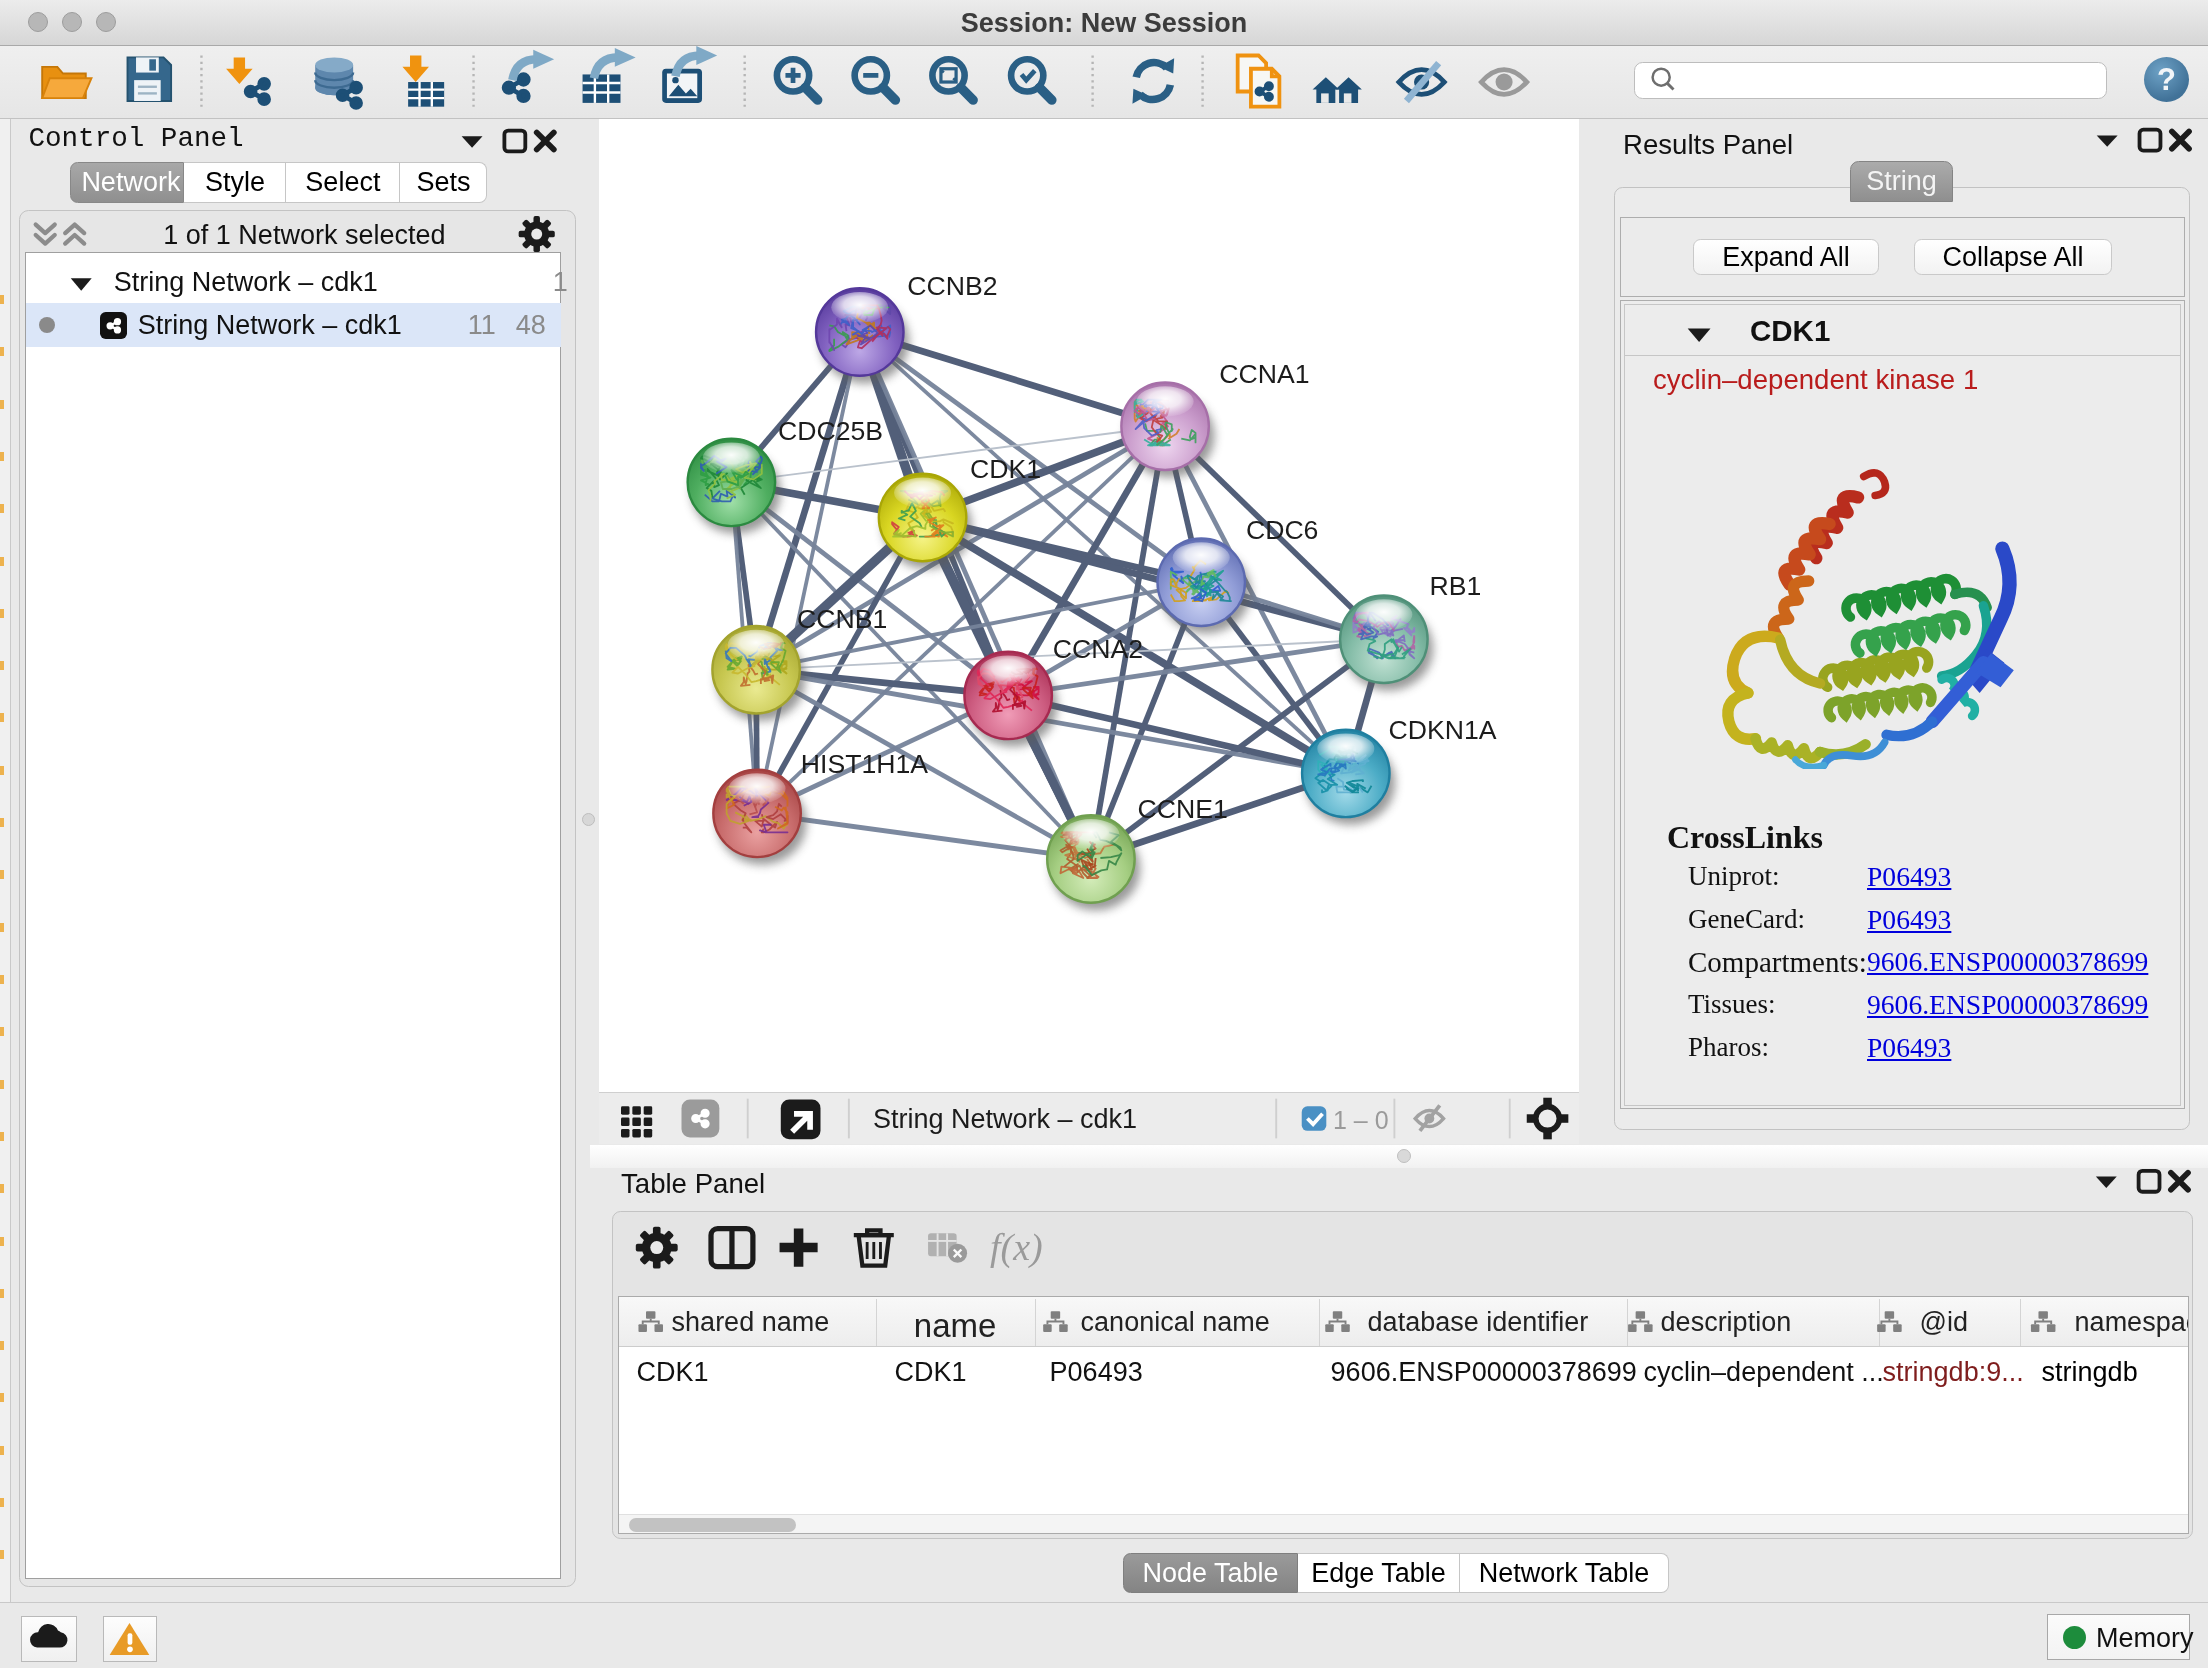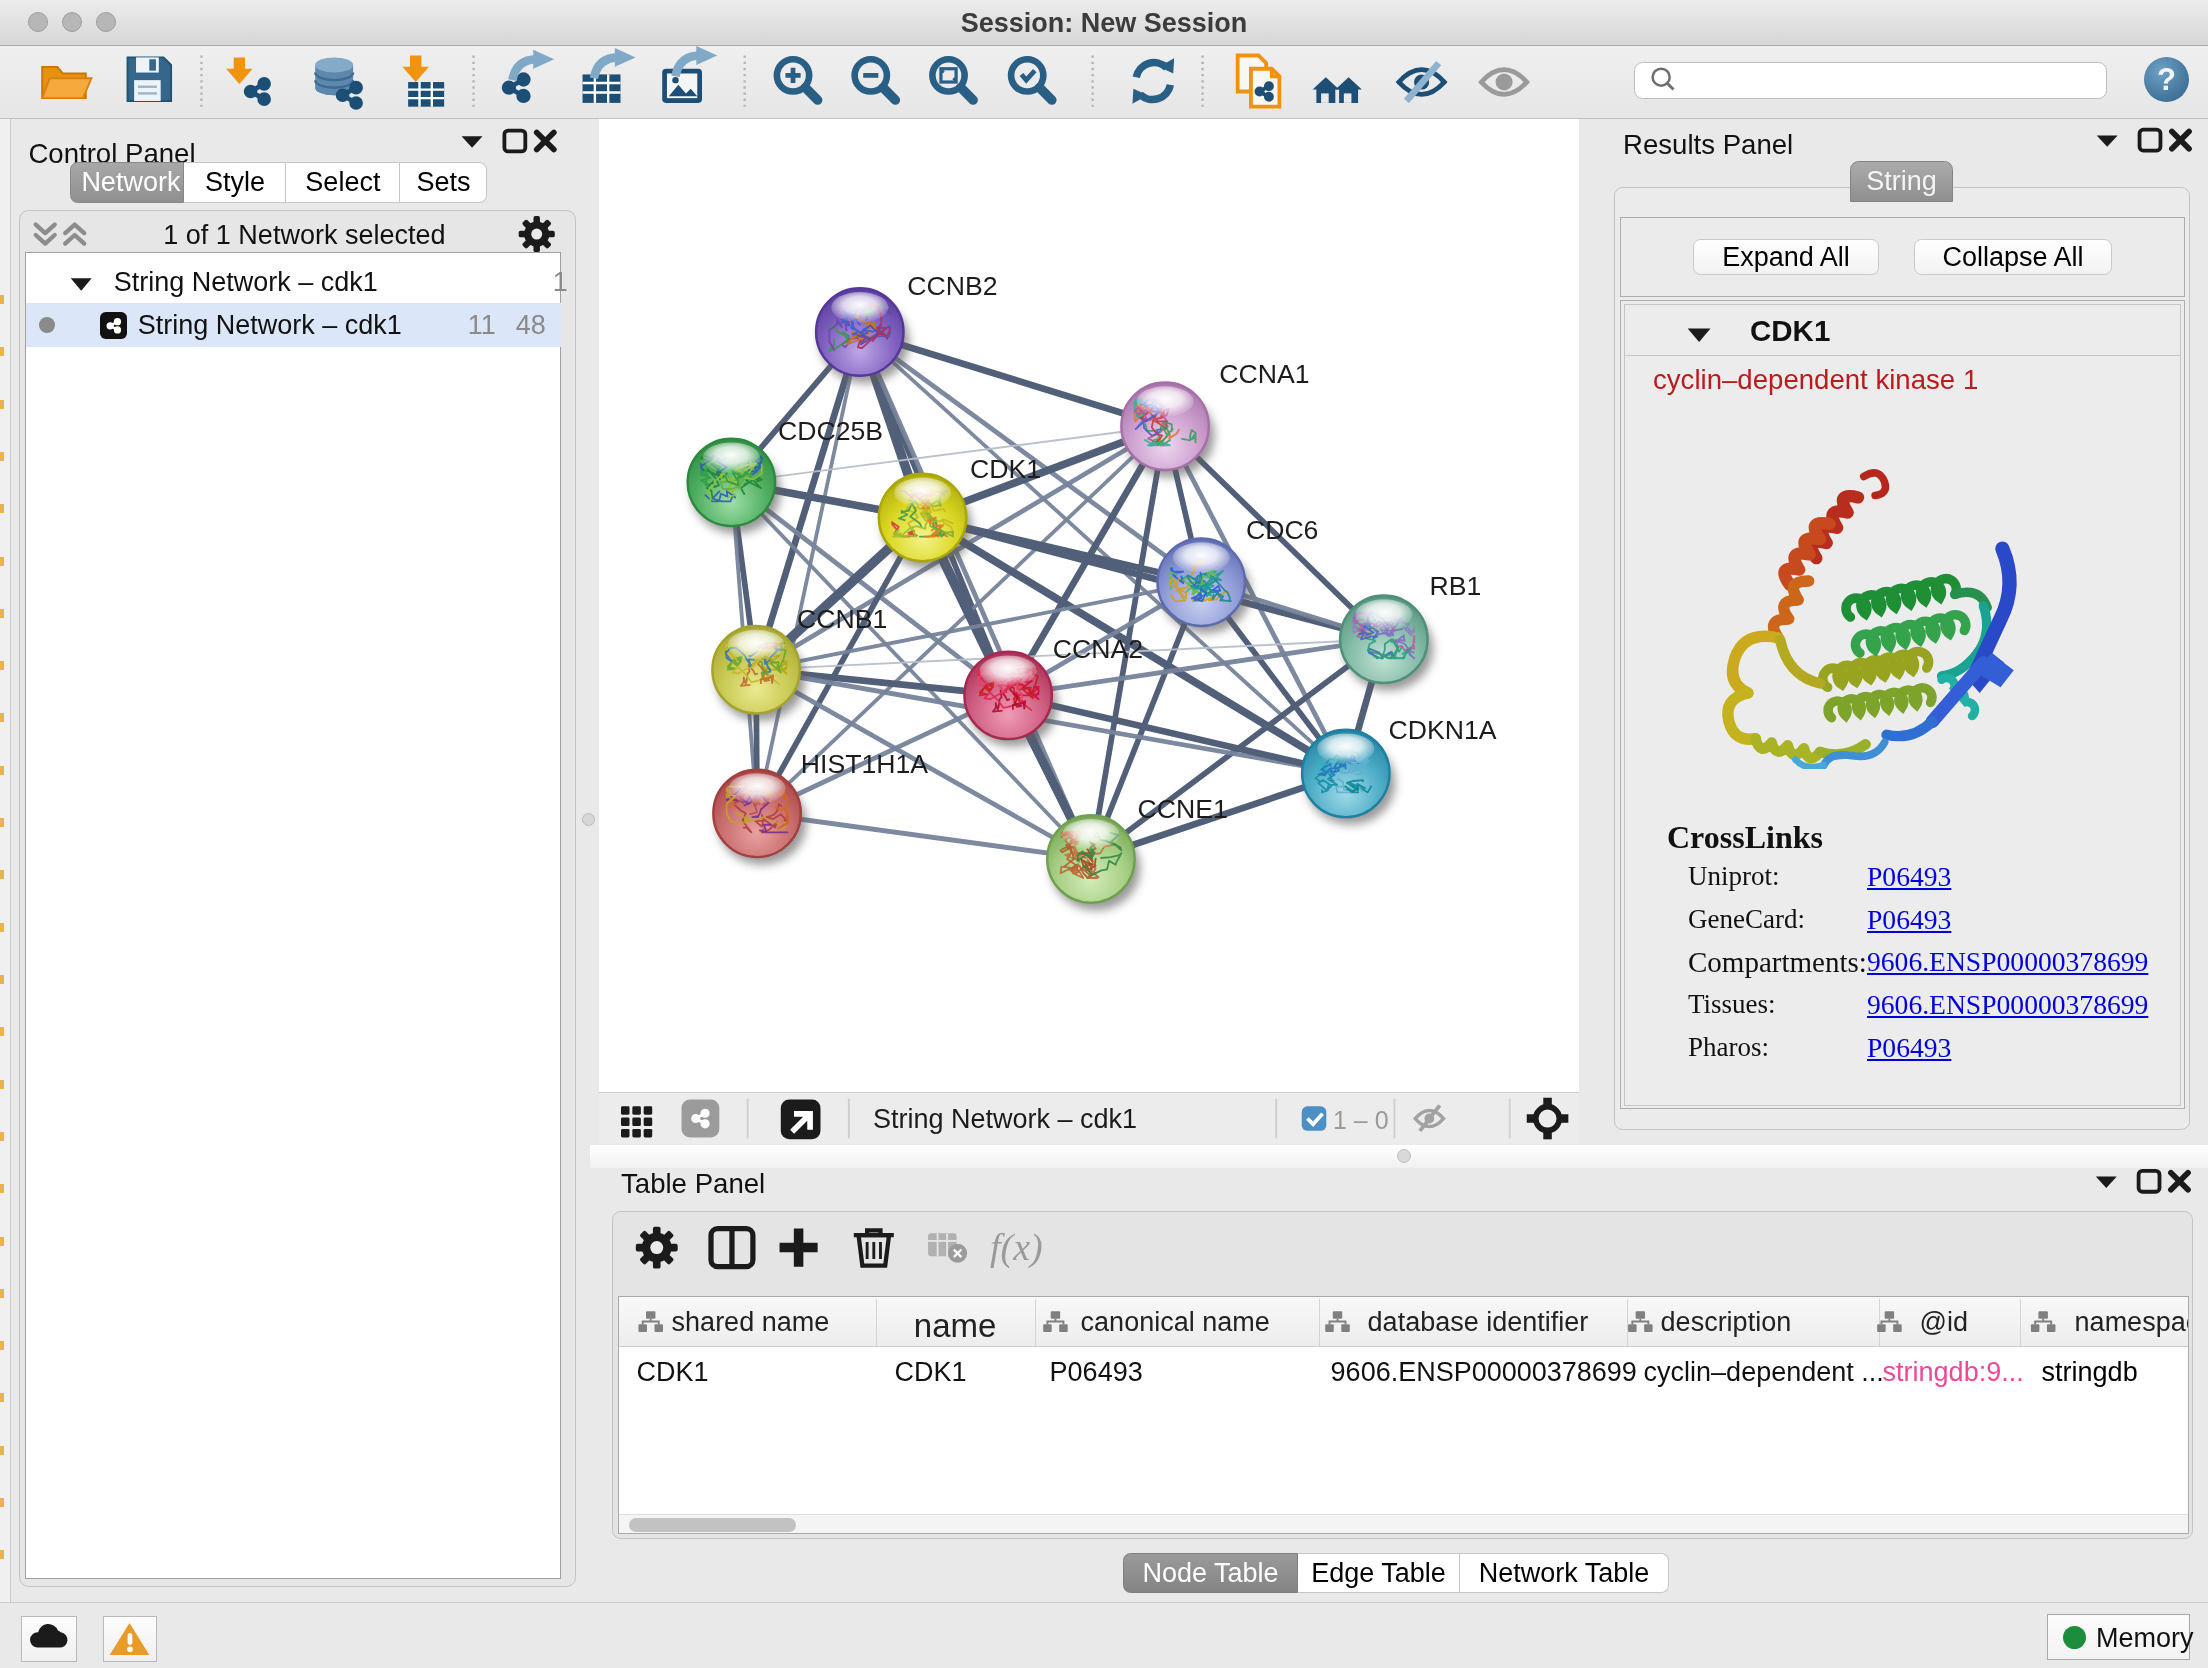--- a/index.html
+++ b/index.html
@@ -200,21 +200,21 @@
     <div class="abs" style="left:0px;top:1118px;width:3.8px;height:8.6px;background:#edb24e;"></div>
     <div class="abs" style="left:0px;top:1170px;width:3.8px;height:8.6px;background:#edb24e;"></div>
     <div class="abs" style="left:0px;top:1222px;width:3.8px;height:8.6px;background:#edb24e;"></div>
     <div class="abs" style="left:0px;top:1274px;width:3.8px;height:8.6px;background:#edb24e;"></div>
     <div class="abs" style="left:0px;top:1327px;width:3.8px;height:8.6px;background:#edb24e;"></div>
     <div class="abs" style="left:0px;top:1379px;width:3.8px;height:8.6px;background:#edb24e;"></div>
     <div class="abs" style="left:0px;top:1431px;width:3.8px;height:8.6px;background:#edb24e;"></div>
   </div>
 
 <div class="abs" style="left:11.4px;top:119px;width:578px;height:1483px;background:#e9e9e9;">
-  <div class="txt" style="left:17px;top:19px;font-size:27.6px;color:#111;">Control Panel</div>
+  <div class="txt" style="left:17px;top:4px;font-size:27.6px;color:#111;font-family:Liberation Mono, monospace;">Control Panel</div>
   <svg width="578" height="44" viewBox="0 0 608 46" style="position:absolute;left:0;top:0;">
       <g>
 <path d="M474 18 h22 l-11 12 z" fill="#1b1b1b"></path>
 <rect x="519" y="12" width="22" height="22" rx="4" fill="none" stroke="#1b1b1b" stroke-width="4"></rect>
 <path d="M553 14 l18 18 M571 14 l-18 18" stroke="#1b1b1b" stroke-width="6" stroke-linecap="round"></path>
 </g>
     </svg>
 
   <div class="abs" style="left:7.6px;top:91px;width:557px;height:1377px;border:1.4px solid #c3c3c3;border-radius:9.5px;background:#e6e6e6;"></div>
 
@@ -882,21 +882,21 @@
     <div class="txt" style="left:749px;top:9.5px;font-size:27px;color:#222;">database identifier</div>
     <div class="txt" style="left:1042px;top:9.5px;font-size:27px;color:#222;">description</div>
     <div class="txt" style="left:1301px;top:9.5px;font-size:27px;color:#222;">@id</div>
     <div class="txt" style="left:1456px;top:9.5px;font-size:27px;color:#222;">namespace</div>
 
     <div class="txt" style="left:18px;top:60px;font-size:27px;color:#111;">CDK1</div>
     <div class="txt" style="left:276px;top:60px;font-size:27px;color:#111;">CDK1</div>
     <div class="txt" style="left:431px;top:60px;font-size:27px;color:#111;">P06493</div>
     <div class="txt" style="left:712px;top:60px;font-size:27px;color:#111;">9606.ENSP00000378699</div>
     <div class="txt" style="left:1025px;top:60px;font-size:27px;color:#111;">cyclin–dependent ...</div>
-    <div class="txt" style="left:1264px;top:60px;font-size:27px;color:#ec4899;">stringdb:9...</div>
+    <div class="txt" style="left:1264px;top:60px;font-size:27px;color:#7f1d1d;">stringdb:9...</div>
     <div class="txt" style="left:1423px;top:60px;font-size:27px;color:#000000;">stringdb</div>
 
     <div class="abs" style="left:0;top:217px;width:1569px;height:20px;background:#f4f4f4;border-top:1px solid #e0e0e0;">
       <div class="abs" style="left:10.5px;top:2.9px;width:167px;height:14.3px;border-radius:7.6px;background:#c2c2c2;"></div>
     </div>
   </div>
 
   <div class="abs" style="left:533px;top:385px;height:40px;display:flex;font-size:27px;">
     <div style="width:175px;background:linear-gradient(#9a9a9a,#848484);color:#fff;border:1px solid #7f7f7f;border-radius:7.6px 0 0 7.6px;display:flex;align-items:center;justify-content:center;">Node Table</div>
     <div style="width:162px;background:#fff;border:1px solid #c6c6c6;border-left:none;display:flex;align-items:center;justify-content:center;">Edge Table</div>

